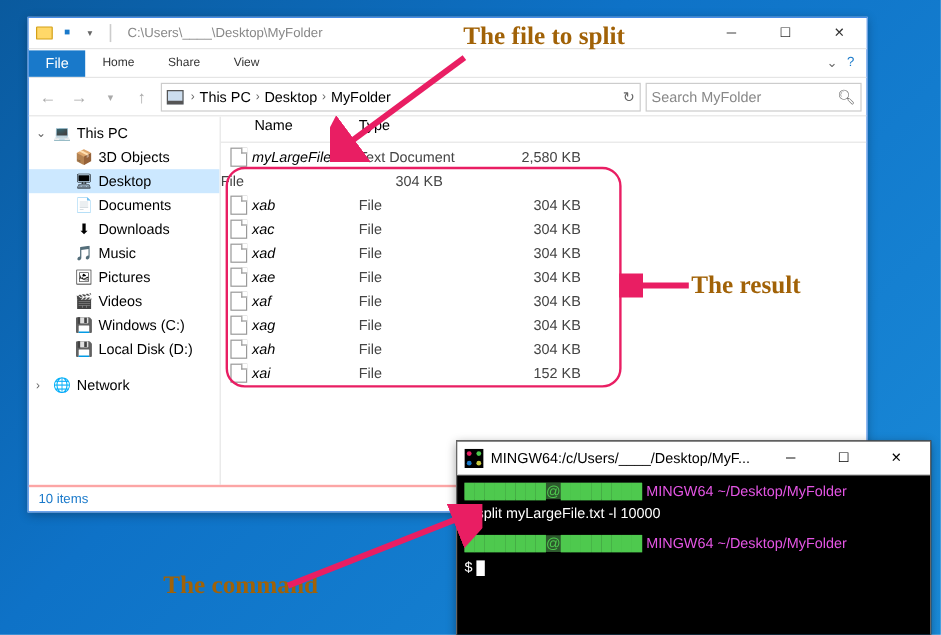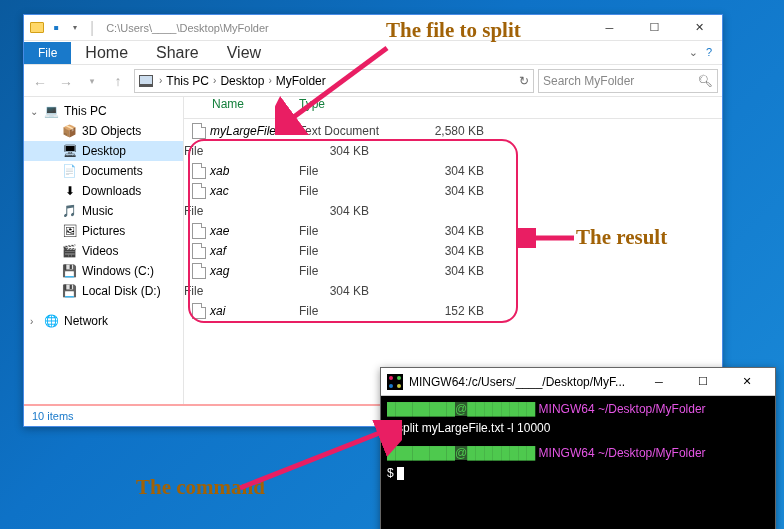--- a/index.html
+++ b/index.html
@@ -9,42 +9,42 @@
 .explorer { position: absolute; left: 23px; top: 14px; width: 700px; height: 413px; background: #fff; border: 1px solid #478be6; box-shadow: 0 2px 8px rgba(0,0,0,0.3); display: flex; flex-direction: column; }
 .titlebar { height: 26px; background: #fff; display: flex; align-items: center; border-bottom: 1px solid #e5e5e5; }
 .titlebar-icons { display: flex; gap: 3px; padding-left: 5px; align-items: center; }
 .tb-icon { width: 16px; height: 16px; display: flex; align-items: center; justify-content: center; }
 .title-path { font-size: 11px; color: #888; margin-left: 8px; flex: 1; }
 .win-controls { display: flex; }
 .win-btn { width: 45px; height: 26px; display: flex; align-items: center; justify-content: center; font-size: 11px; color: #333; }
 
 .ribbon-tabs { height: 24px; display: flex; align-items: center; border-bottom: 1px solid #e5e5e5; }
 .file-tab { background: #1979ca; color: #fff; padding: 4px 14px; font-size: 12px; }
-.ribbon-tab { padding: 4px 14px; font-size: 16px; color: #333; }
+.ribbon-tab { padding: 4px 14px; font-size: 10px; color: #333; }
 .ribbon-expand { margin-left: auto; padding: 0 10px; font-size: 11px; display: flex; gap: 8px; }
 
 .navbar { height: 32px; display: flex; align-items: center; border-bottom: 1px solid #e5e5e5; padding: 0 4px; gap: 4px; }
 .nav-arrows { display: flex; gap: 2px; }
 .nav-arrow { width: 24px; height: 24px; display: flex; align-items: center; justify-content: center; color: #aaa; font-size: 14px; }
 .breadcrumb { flex: 1; height: 24px; border: 1px solid #ccc; display: flex; align-items: center; padding: 0 4px; font-size: 12px; }
 .bc-seg { display: flex; align-items: center; gap: 4px; padding: 0 2px; }
 .bc-sep { margin: 0 2px; font-size: 10px; color: #666; }
 .search-box { width: 180px; height: 24px; border: 1px solid #ccc; display: flex; align-items: center; padding: 0 4px; font-size: 12px; color: #888; }
 .search-box .sicon { margin-left: auto; }
 
 .content { flex: 1; display: flex; overflow: hidden; }
 .sidebar { width: 160px; border-right: 1px solid #e5e5e5; padding: 4px 0; overflow-y: auto; }
 .tree-item { display: flex; align-items: center; padding: 2px 6px; font-size: 12px; gap: 4px; }
 .tree-item.indent { padding-left: 24px; }
 .tree-item.selected { background: #cce8ff; }
 .tree-icon { width: 16px; height: 16px; display: flex; align-items: center; justify-content: center; }
 .tree-exp { width: 10px; font-size: 10px; color: #666; }
 
 .filelist { flex: 1; position: relative; }
-.cols { display: flex; height: 22px; border-bottom: 1px solid #e5e5e5; font-size: 12px; color: #15803d; }
+.cols { display: flex; height: 22px; border-bottom: 1px solid #e5e5e5; font-size: 12px; color: #000000; }
 .col-name { width: 115px; padding-left: 28px; }
 .col-type { width: 105px; }
 .col-size { width: 100px; text-align: right; padding-right: 20px; }
 .rows { padding: 2px 0; }
 .row { display: flex; height: 20px; align-items: center; font-size: 12px; }
 .row .fname { width: 115px; padding-left: 8px; display: flex; align-items: center; gap: 4px; font-style: italic; }
 .row .ftype { width: 105px; color: #444; }
 .row .fsize { width: 100px; text-align: right; padding-right: 20px; color: #444; }
 .file-ico { width: 14px; height: 16px; border: 1px solid #999; background: #fff; position: relative; }
 .file-ico::after { content: ''; position: absolute; top: -1px; right: -1px; width: 4px; height: 4px; background: #fff; border-left: 1px solid #999; border-bottom: 1px solid #999; }
@@ -213,20 +213,24 @@
           </div>
           <div class="row">
             <div class="fname">
               <span class="file-ico"></span>
               <span>xac</span>
             </div>
             <div class="ftype">File</div>
             <div class="fsize">304 KB</div>
           </div>
           <div class="row">
+            <div class="fname">
+              <span class="file-ico"></span>
+              <span>xad</span>
+            </div>
             <div class="ftype">File</div>
             <div class="fsize">304 KB</div>
           </div>
           <div class="row">
             <div class="fname">
               <span class="file-ico"></span>
               <span>xae</span>
             </div>
             <div class="ftype">File</div>
             <div class="fsize">304 KB</div>
@@ -241,20 +245,24 @@
           </div>
           <div class="row">
             <div class="fname">
               <span class="file-ico"></span>
               <span>xag</span>
             </div>
             <div class="ftype">File</div>
             <div class="fsize">304 KB</div>
           </div>
           <div class="row">
+            <div class="fname">
+              <span class="file-ico"></span>
+              <span>xah</span>
+            </div>
             <div class="ftype">File</div>
             <div class="fsize">304 KB</div>
           </div>
           <div class="row">
             <div class="fname">
               <span class="file-ico"></span>
               <span>xai</span>
             </div>
             <div class="ftype">File</div>
             <div class="fsize">152 KB</div>

